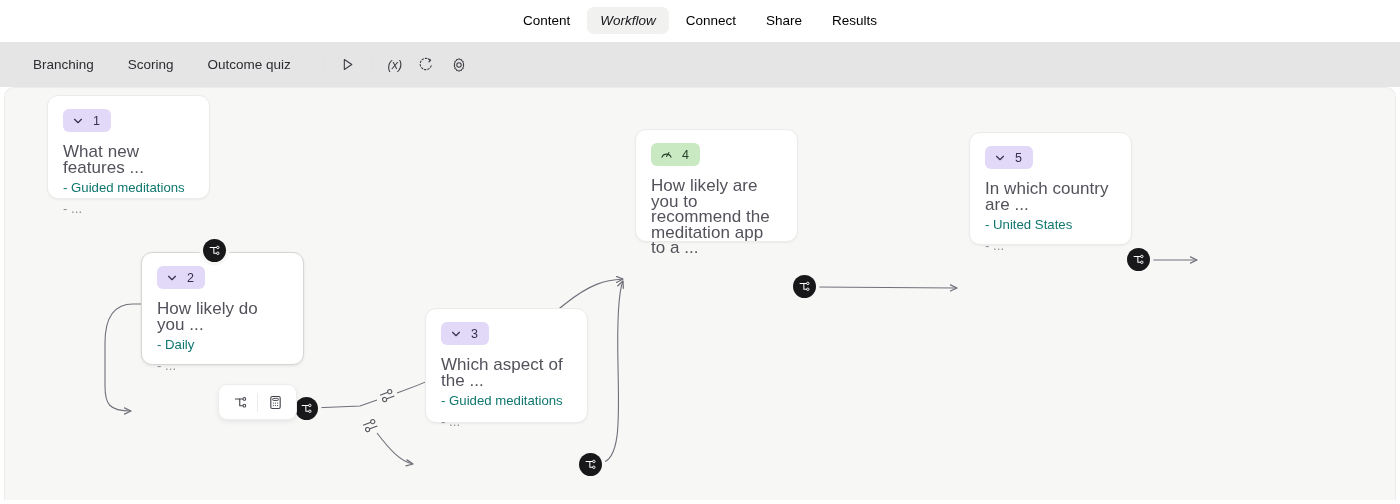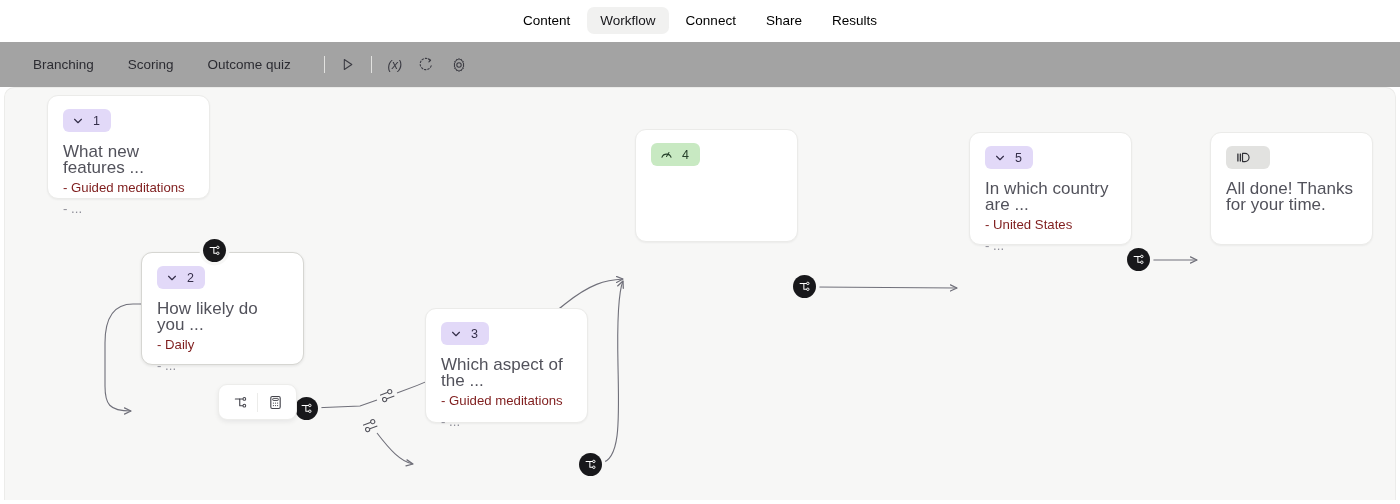--- a/index.html
+++ b/index.html
@@ -40,27 +40,28 @@
     font-size: 13.5px;
     color: #000000;
     padding: 6px 13px;
     border-radius: 7px;
     white-space: nowrap;
   }
   .nav-item.active {
     background: #f1f1f0;
     color: #16161a;
     font-weight: 500;
+    font-style: italic;
   }
 
   
   .toolbar {
     position: relative;
     height: 45px;
-    background: #a3a3a3;
+    background: #e5e5e5;
     display: flex;
     align-items: center;
     padding-left: 22px;
     gap: 0px;
   }
   .tool-tab {
     font-size: 13.5px;
     color: #2c2c32;
     padding: 5px 11px;
     border-radius: 6px;
@@ -128,21 +129,21 @@
     margin-top: 12px;
     font-size: 17px;
     line-height: 15.6px;
     color: #52525b;
     letter-spacing: .05px;
   }
   .node-line {
     margin-top: 5px;
     font-size: 13.2px;
     line-height: 15.5px;
-    color: #7f1d1d;
+    color: #0f766e;
   }
   .node-line.muted { color: #8e8e98; }
 
   
   .branch-btn {
     position: absolute;
     width: 23px; height: 23px;
     border-radius: 50%;
     background: #18181b;
     display: flex; align-items: center; justify-content: center;
@@ -363,20 +364,21 @@
   <div class="node" style="left:630px; top:41px; width:163px; height:113px;">
     <div class="badge green">
       <span class="bico">
         <svg width="13" height="13" viewBox="0 0 16 16" fill="none">
           <path d="M2.4 11.4 A6 6 0 0 1 13.6 11.4" stroke="#26402a" stroke-width="1.3" stroke-linecap="round"></path>
           <path d="M8 10.4 L11 5.6" stroke="#26402a" stroke-width="1.3" stroke-linecap="round"></path>
         </svg>
       </span>
       <span>4</span>
     </div>
+    <div class="node-title">How likely are you to recommend the meditation app to a ...</div>
   </div>
   <div class="branch-btn" style="left:788px; top:187px;">
     <svg width="13" height="13" viewBox="0 0 16 16" fill="none">
       <path d="M2.5 4.2 H7.2 V11.4 H10.4" stroke="#ffffff" stroke-width="1.25" stroke-linecap="round" stroke-linejoin="round"></path>
       <path d="M7.2 4.2 H10.4" stroke="#ffffff" stroke-width="1.25" stroke-linecap="round"></path>
       <circle cx="12.1" cy="4.2" r="1.5" stroke="#ffffff" stroke-width="1.15"></circle>
       <circle cx="12.1" cy="11.4" r="1.5" stroke="#ffffff" stroke-width="1.15"></circle>
     </svg>
   </div>
 
@@ -395,27 +397,14 @@
   </div>
   <div class="branch-btn" style="left:1122px; top:160px;">
     <svg width="13" height="13" viewBox="0 0 16 16" fill="none">
       <path d="M2.5 4.2 H7.2 V11.4 H10.4" stroke="#ffffff" stroke-width="1.25" stroke-linecap="round" stroke-linejoin="round"></path>
       <path d="M7.2 4.2 H10.4" stroke="#ffffff" stroke-width="1.25" stroke-linecap="round"></path>
       <circle cx="12.1" cy="4.2" r="1.5" stroke="#ffffff" stroke-width="1.15"></circle>
       <circle cx="12.1" cy="11.4" r="1.5" stroke="#ffffff" stroke-width="1.15"></circle>
     </svg>
   </div>
 
-  <div class="node" style="left:1205px; top:44px; width:163px; height:113px;">
-    <div class="badge gray" style="padding:0 10px;">
-      <span class="bico">
-        <svg width="15" height="13" viewBox="0 0 17 14" fill="none">
-          <rect x="1.4" y="2.4" width="1.5" height="9.2" rx="0.4" fill="#2f2f35"></rect>
-          <rect x="4.2" y="2.4" width="1.5" height="9.2" rx="0.4" fill="#2f2f35"></rect>
-          <path d="M7.4 2.4 H10.2 A4.6 4.6 0 0 1 10.2 11.6 H7.4 Z" stroke="#2f2f35" stroke-width="1.3" fill="none" stroke-linejoin="round"></path>
-        </svg>
-      </span>
-      <span></span>
-    </div>
-    <div class="node-title">All done! Thanks for your time.</div>
-  </div>
 
 </div>
 
 </body></html>

